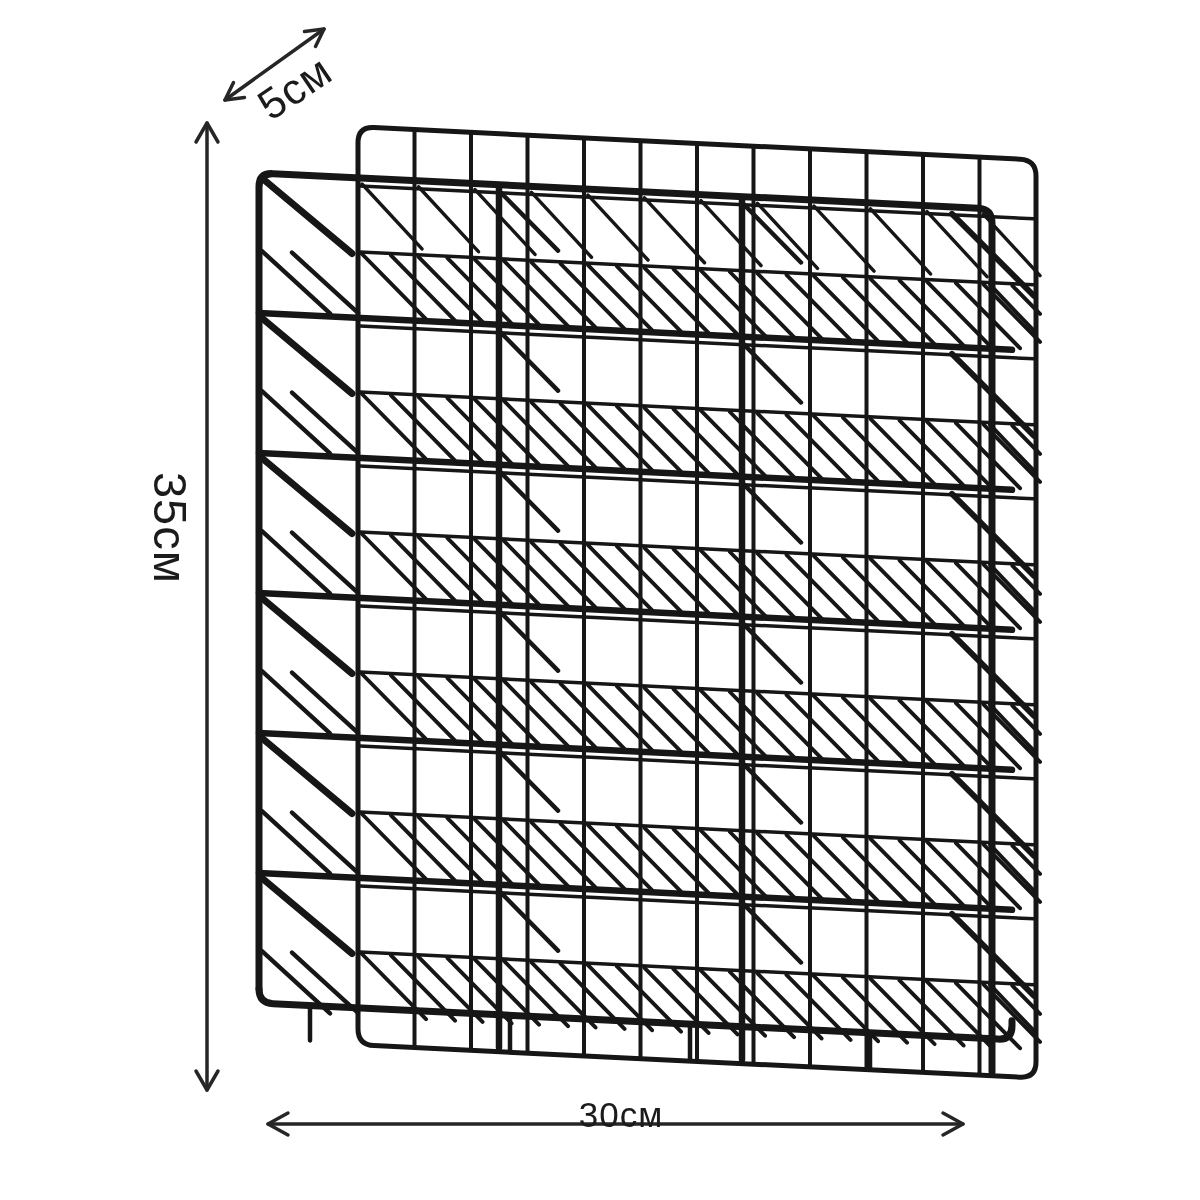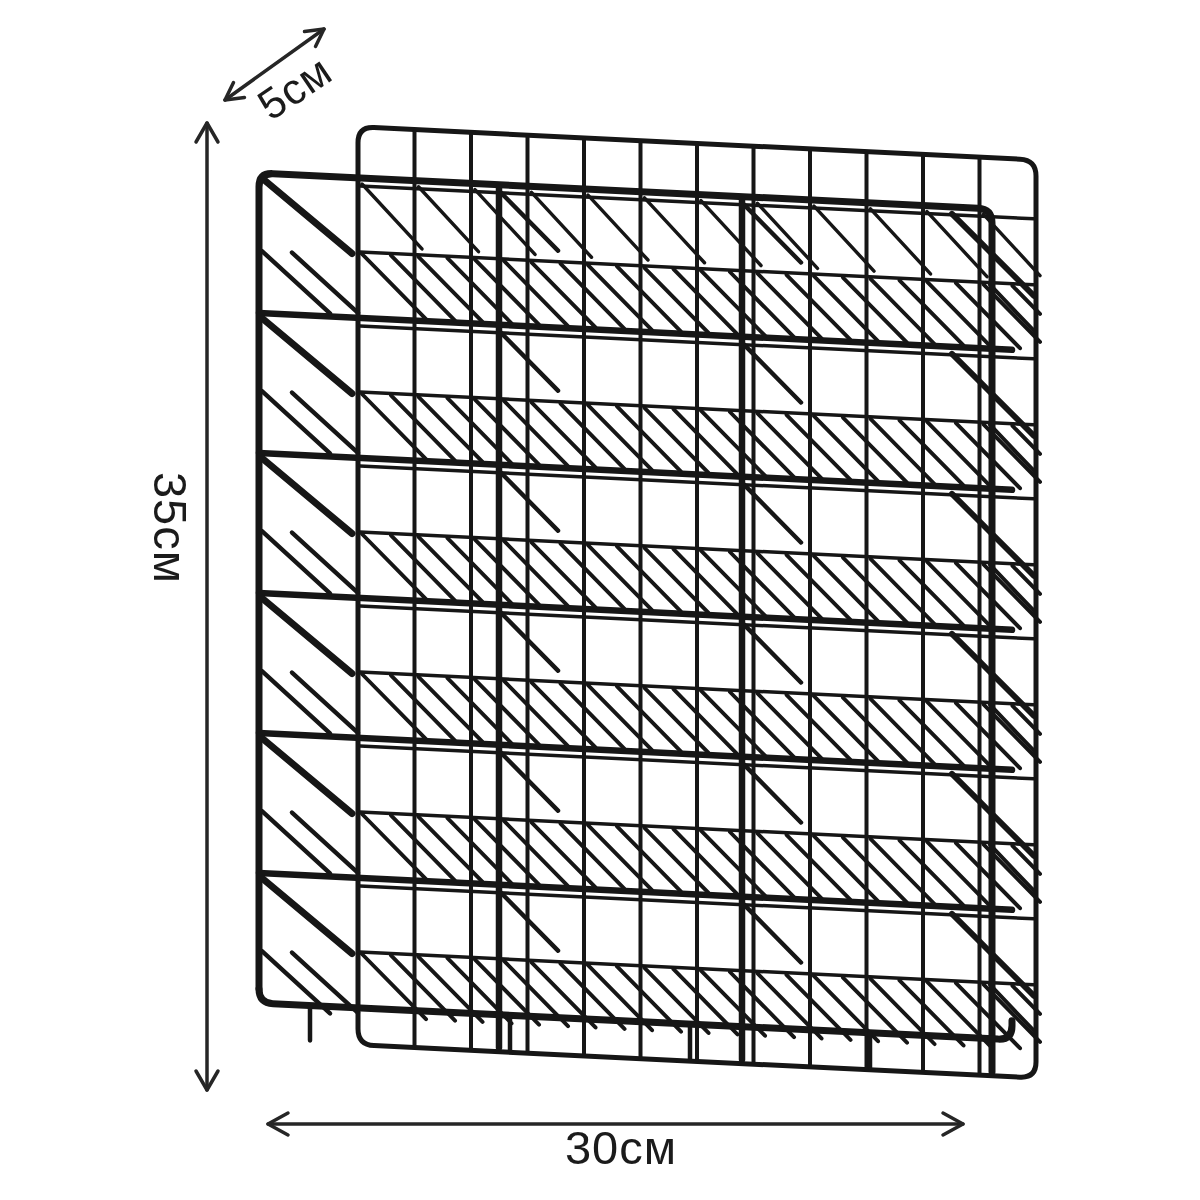--- a/index.html
+++ b/index.html
@@ -22,22 +22,22 @@
     left:295px;top:88px;
     font-size:43px;
     transform:translate(-50%,-50%) rotate(-34deg);
   }
   .dim-height{
     left:170px;top:528px;
     font-size:47px;
     transform:translate(-50%,-50%) rotate(90deg);
   }
   .dim-width{
-    left:621px;top:1147px;
-    font-size:47px;
+    left:621px;top:1114px;
+    font-size:35px;
     transform:translate(-50%,-50%);
   }
 </style>
 </head>
 <body style="background: rgb(255, 255, 255);">
 
 <div class="stage">
 
   <svg width="1200" height="1200" viewBox="0 0 1200 1200">
 

